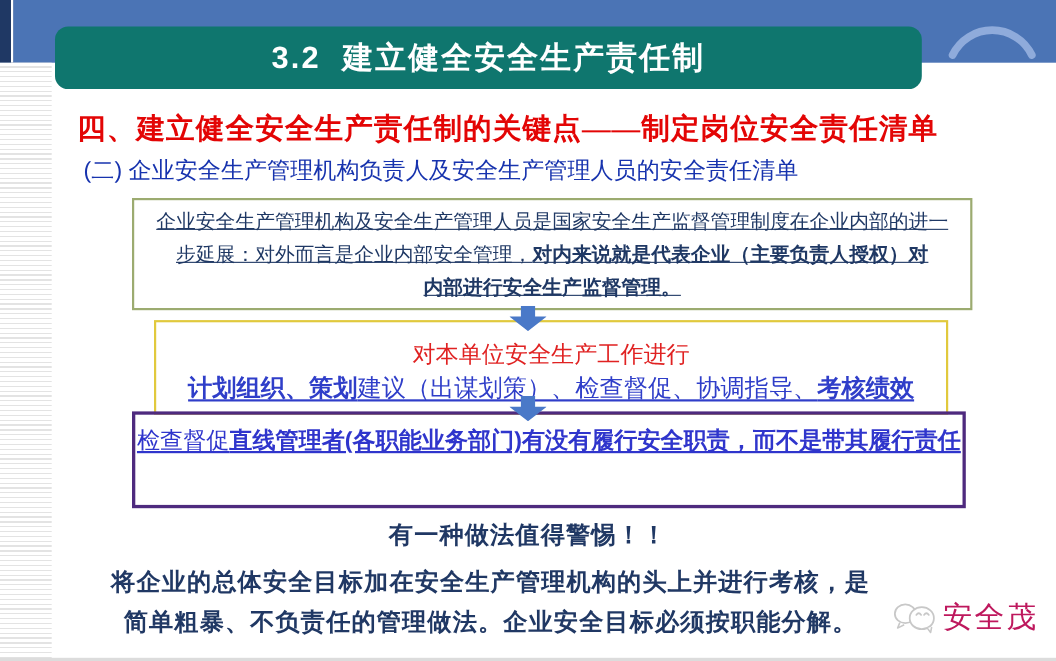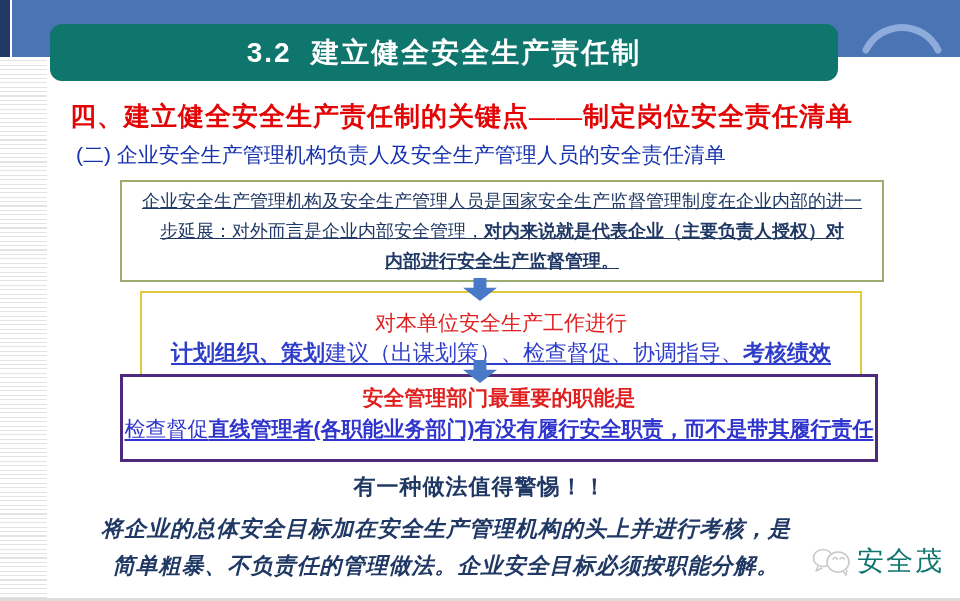--- a/index.html
+++ b/index.html
@@ -49,25 +49,25 @@
   
   .purple-box{position:absolute;left:120px;top:374px;width:752px;height:76px;border:3px solid #4e2a7e;
     text-align:center;padding-top:6px;}
   .p-title{font-size:21px;font-weight:bold;color:#e01f1f;line-height:29px;}
   .p-line2{font-size:21px;color:#2f35cc;line-height:34px;text-decoration:underline;text-underline-offset:3px;}
 
   
   .warning{position:absolute;left:0;top:472px;width:960px;text-align:center;
     font-size:22px;font-weight:bold;color:#203864;letter-spacing:1px;}
   .para{position:absolute;left:0;top:510px;width:892px;text-align:center;
-    font-size:22px;font-weight:bold;color:#203864;line-height:37px;letter-spacing:1px;font-style:italic;}
+    font-size:22px;font-weight:bold;color:#203864;line-height:37px;letter-spacing:1px;}
 
   
   .watermark{position:absolute;right:16px;top:543px;display:flex;align-items:center;gap:5px;}
-  .watermark span{font-size:27px;color:#0f766e;letter-spacing:2px;}
+  .watermark span{font-size:27px;color:#be185d;letter-spacing:2px;}
 
   .bottom-edge{position:absolute;left:0;bottom:0;width:960px;height:3px;background:#dcdcdc;}
 </style>
 </head>
 <body>
 
 <div class="slide">
 
   <div class="top-band"></div>
   <div class="corner-block"></div>
@@ -101,21 +101,20 @@
   <div class="yellow-box">
     <div class="y-title">对本单位安全生产工作进行</div>
     <div class="y-line2">
       <span class="seg-bold">计划组织、策划</span><span class="seg-serif">建议（出谋划策）、检查督促、协调指导、</span><span class="seg-bold">考核绩效</span>
     </div>
   </div>
 
   <div class="arrow arrow2"></div>
 
   <div class="purple-box">
-    <div class="p-title">安全管理部门最重要的职能是</div>
     <div class="p-line2">
       <span class="seg-serif">检查督促</span><span class="seg-bold">直线管理者(各职能业务部门)有没有履行安全职责，而不是带其履行责任</span>
     </div>
   </div>
 
   <div class="warning">有一种做法值得警惕！！</div>
 
   <div class="para">
     <div>将企业的总体安全目标加在安全生产管理机构的头上并进行考核，是</div>
     <div>简单粗暴、不负责任的管理做法。企业安全目标必须按职能分解。</div>

